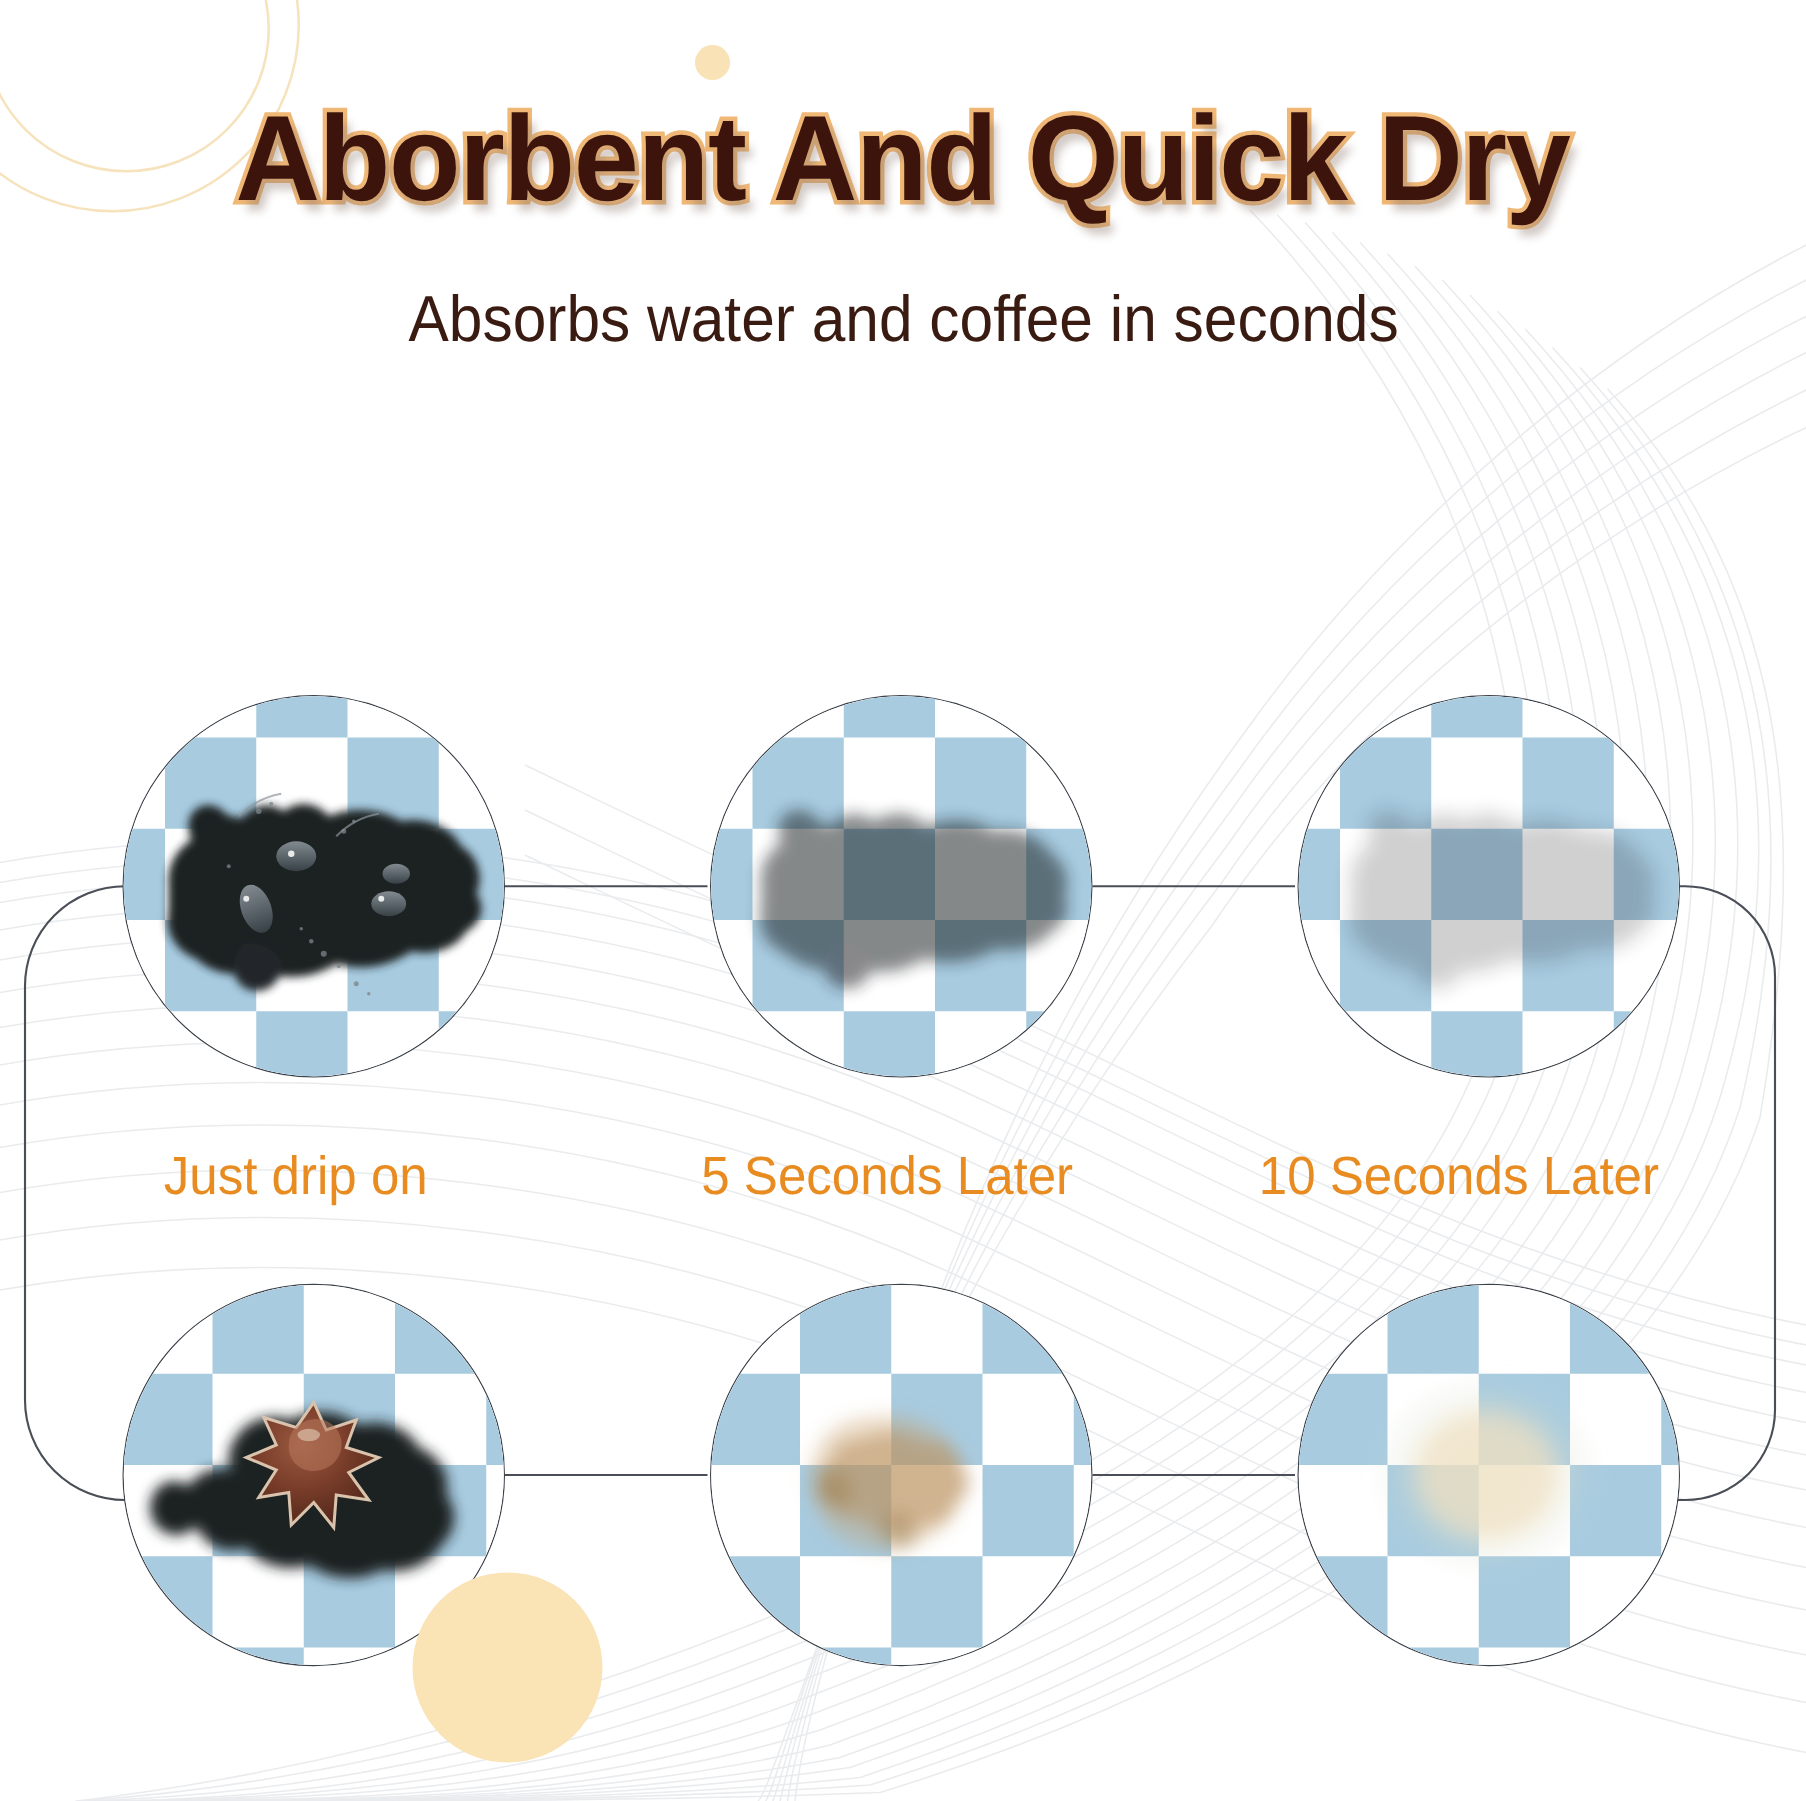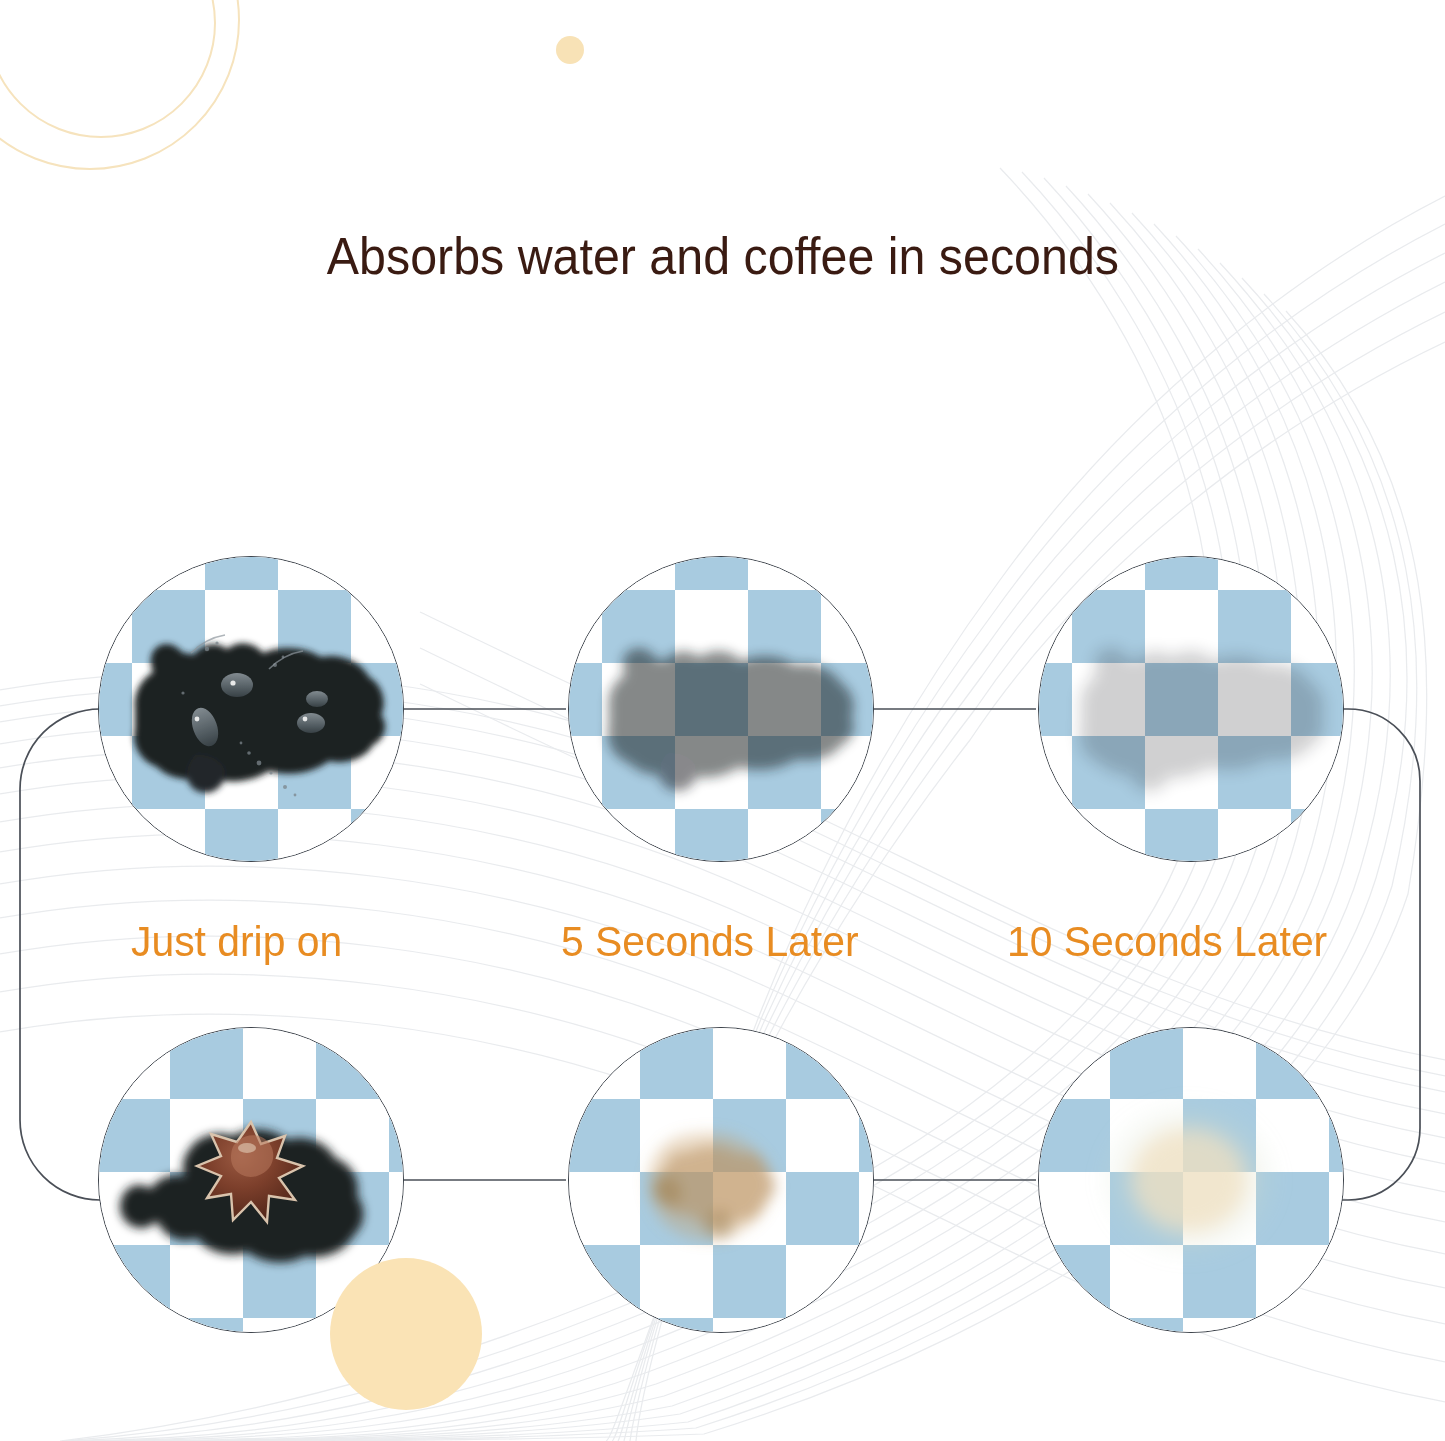--- a/index.html
+++ b/index.html
@@ -165,20 +165,23 @@
     </g>
   </svg>
 
   <div class="deco-ring" style="left:-60px; top:-130px; width:300px; height:300px;"></div>
   <div class="deco-ring" style="left:-14px; top:-92px; width:230px; height:230px;"></div>
 
   <div class="deco-dot" style="left:556px; top:36px; width:28px; height:28px; background:#f8e2b6;"></div>
 
   <div class="deco-dot" style="left:330px; top:1258px; width:152px; height:152px; background:#fae3b5; z-index:5;"></div>
 
+  <div id="title-wrap">
+    <span id="title">Aborbent And Quick Dry</span>
+  </div>
   <div id="subtitle-wrap">
     <span id="subtitle">Absorbs water and coffee in seconds</span>
   </div>
 
   <svg class="frame-svg" viewBox="0 0 1445 1441">
     <g fill="none" stroke="#4a4f57" stroke-width="1.7">
 
       <path d="M248 709 H100 A80 80 0 0 0 20 789 V1120 A80 80 0 0 0 100 1200 H172"></path>
       <path d="M1340 709 H1340 H1348 A72 72 0 0 1 1420 781 V1128 A72 72 0 0 1 1348 1200 H1262"></path>
 

